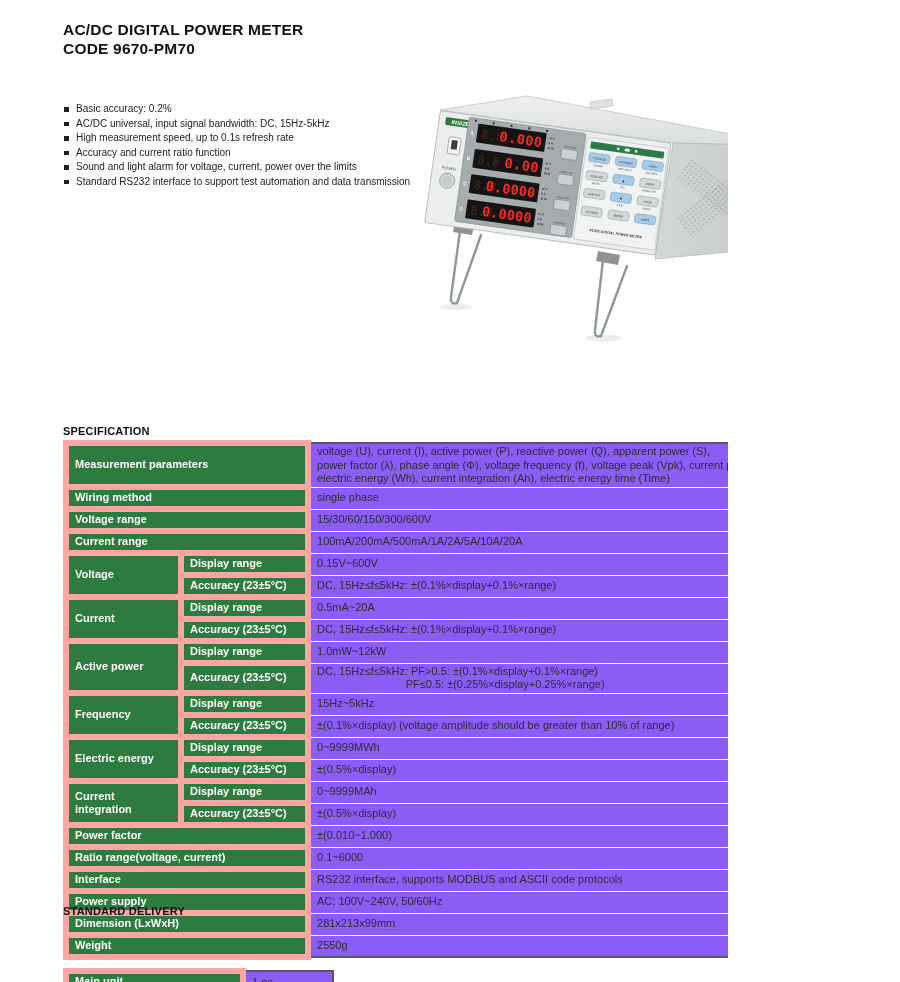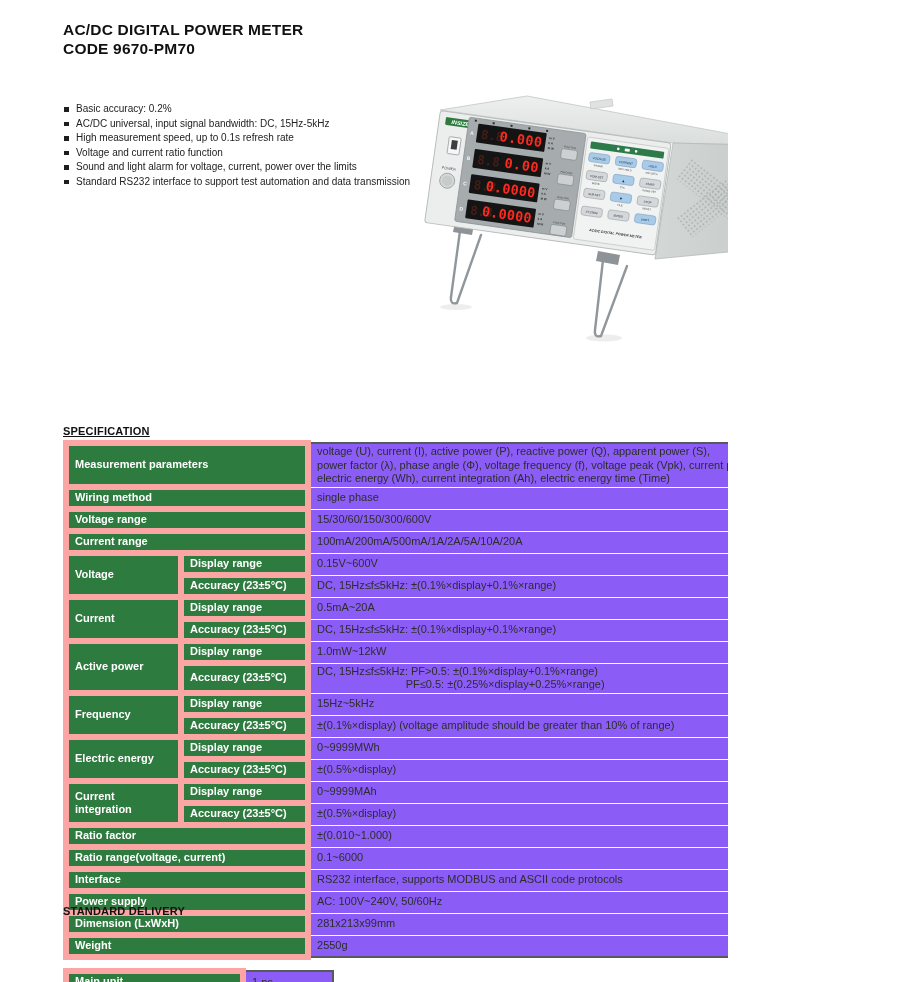--- a/index.html
+++ b/index.html
@@ -22,21 +22,21 @@
   .features li::before {
     content:""; position:absolute; left:1px; top:5px;
     width:4.5px; height:4.5px; background:#1e1e1e;
   }
   
   .product { position:absolute; left:422px; top:94px; width:430px; height:252px; }
   
   .sec-title {
     position:absolute; left:63px; font-size:11px; font-weight:bold; color:#111; letter-spacing:.2px;
   }
-  .sec-title.spec { top:425px;text-decoration:underline; }
+  .sec-title.spec { top:425px; }
   .sec-title.deliv { top:905px; }
   table.grid {
     position:absolute; left:63px; border-collapse:collapse; table-layout:fixed;
     font-size:11px; line-height:13.5px;
     border:2px solid #58595b;
   }
   table.spec  { top:440px; width:782px; }
   table.deliv { top:968px; width:267px; }
   table.grid td { padding:1px 6px; height:14px; vertical-align:middle; overflow:hidden; }
   td.lbl {
@@ -58,21 +58,21 @@
 
   <div class="doc-title">
     <div>AC/DC DIGITAL POWER METER</div>
     <div>CODE 9670-PM70</div>
   </div>
 
   <ul class="features">
     <li>Basic accuracy: 0.2%</li>
     <li>AC/DC universal, input signal bandwidth: DC, 15Hz-5kHz</li>
     <li>High measurement speed, up to 0.1s refresh rate</li>
-    <li>Voltage and current ratio function</li>
+    <li>Accuracy and current ratio function</li>
     <li>Sound and light alarm for voltage, current, power over the limits</li>
     <li>Standard RS232 interface to support test automation and data transmission</li>
   </ul>
 
   <svg class="product" viewBox="0 0 430 252" xmlns="http://www.w3.org/2000/svg">
     <defs>
       <linearGradient id="topg" x1="0" y1="0" x2="0" y2="1">
         <stop offset="0" stop-color="#eef0ef"></stop>
           <stop offset="1" stop-color="#d9dddc"></stop>
       </linearGradient>
@@ -318,21 +318,21 @@
       <tr>
           <td class="lbl" rowspan="2">Current integration</td>
           <td class="lbl">Display range</td>
           <td class="val">0~9999MAh</td>
         </tr>
       <tr>
           <td class="lbl">Accuracy (23±5°C)</td>
           <td class="val">±(0.5%×display)</td>
         </tr>
       <tr>
-          <td class="lbl" colspan="2">Ratio factor</td>
+          <td class="lbl" colspan="2">Power factor</td>
           <td class="val">±(0.010~1.000)</td>
         </tr>
       <tr>
           <td class="lbl" colspan="2">Ratio range(voltage, current)</td>
           <td class="val">0.1~6000</td>
         </tr>
       <tr>
           <td class="lbl" colspan="2">Interface</td>
           <td class="val">RS232 interface, supports MODBUS and ASCII code protocols</td>
         </tr>

